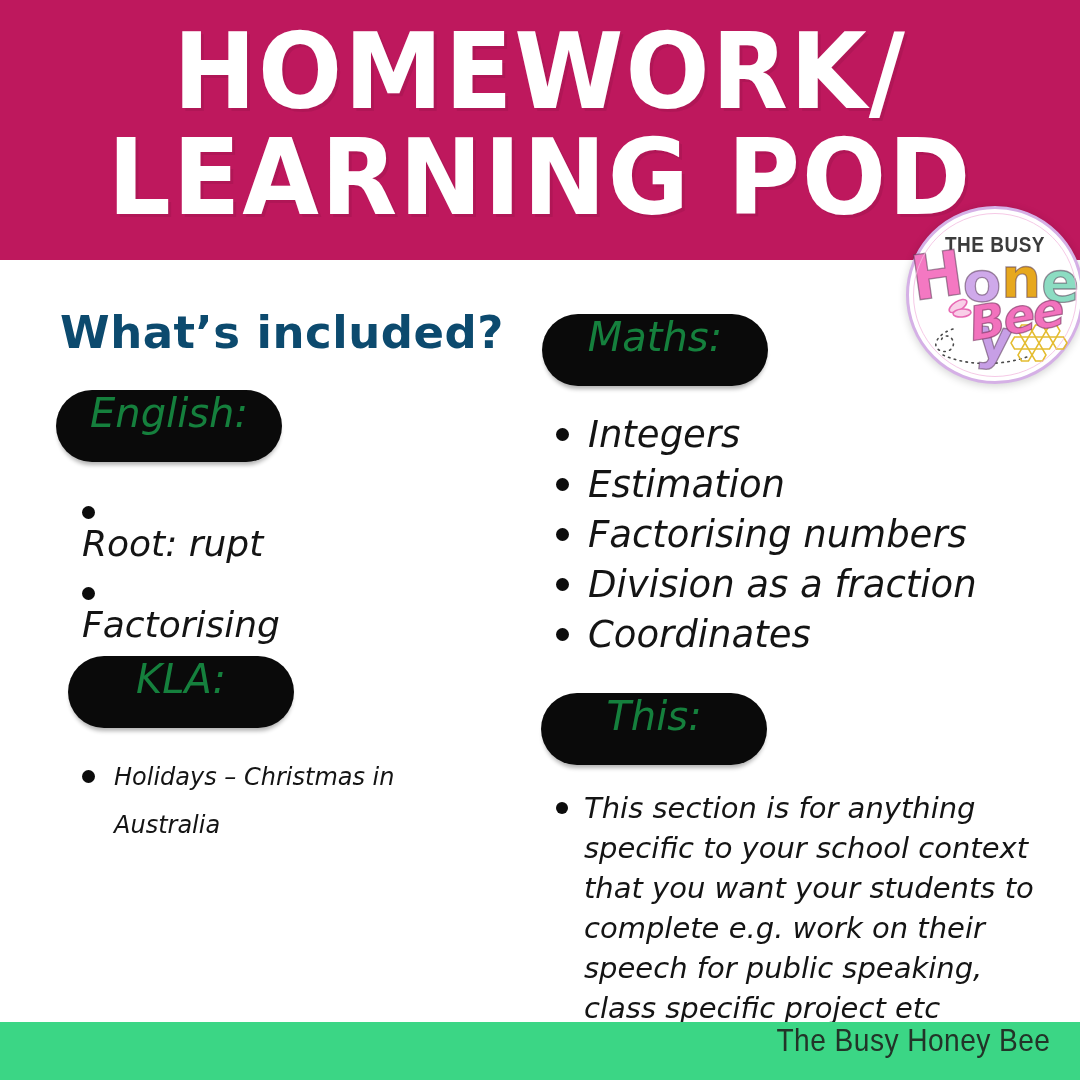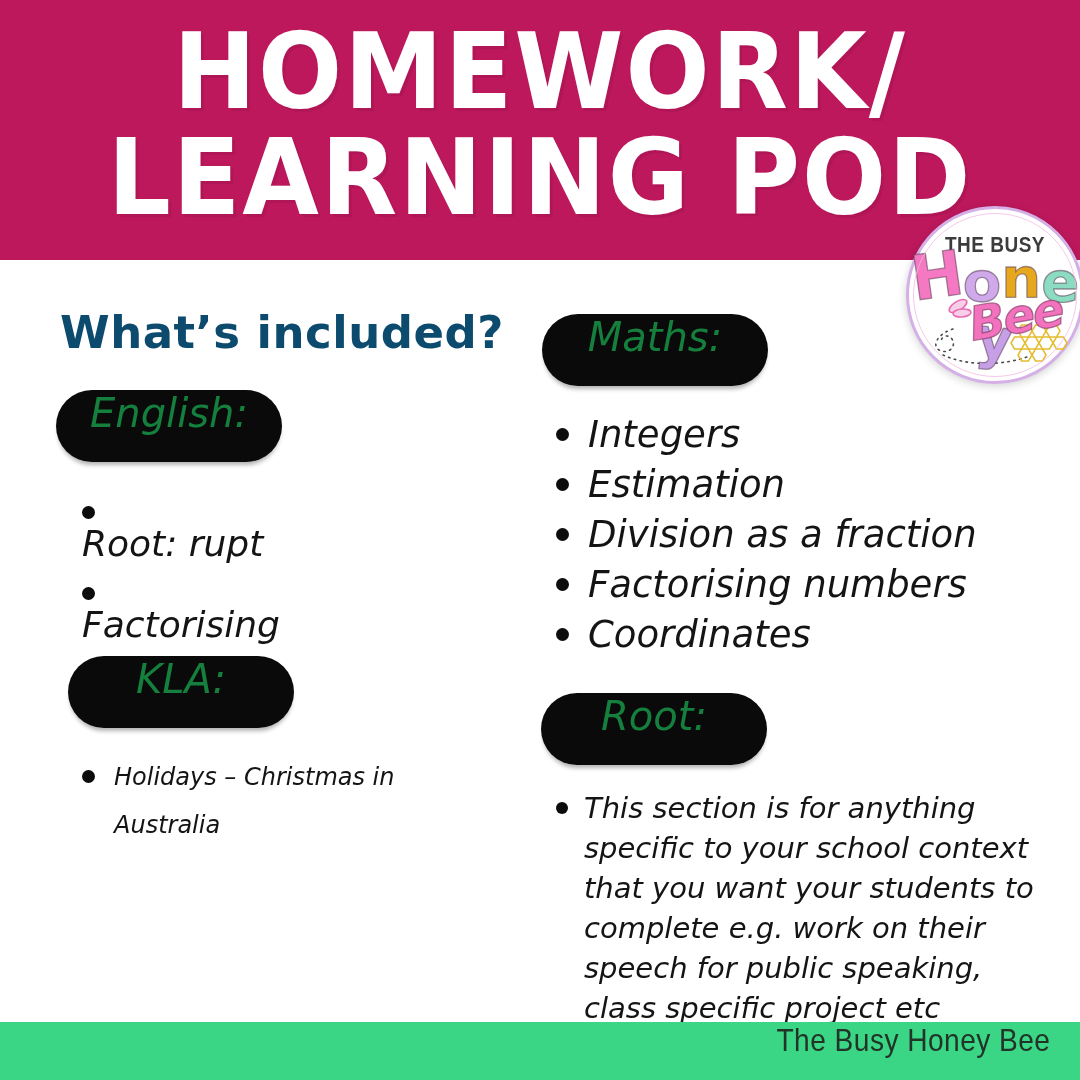--- a/index.html
+++ b/index.html
@@ -171,34 +171,34 @@
     <li>
         <span class="dot"></span>
         <span class="hw">Integers</span>
       </li>
     <li>
         <span class="dot"></span>
         <span class="hw">Estimation</span>
       </li>
     <li>
         <span class="dot"></span>
+        <span class="hw">Factorising numbers</span>
+      </li>
+    <li>
+        <span class="dot"></span>
         <span class="hw">Division as a fraction</span>
       </li>
     <li>
         <span class="dot"></span>
-        <span class="hw">Factorising numbers</span>
-      </li>
-    <li>
-        <span class="dot"></span>
         <span class="hw">Coordinates</span>
       </li>
   </ul>
 
   <div class="pill pill-other" style="background:#0a0a0a">
-    <span>Root:</span>
+    <span>This:</span>
   </div>
   <ul class="blist list-other">
     <li>
         <span class="dot"></span>
         <span class="hw">This section is for anything specific to your school context that you want your students to complete e.g. work on their speech for public speaking, class specific project etc</span>
       </li>
   </ul>
 
   <div class="footer" style="background:#3bd685">
     <span class="footer-text">The Busy Honey Bee</span>

